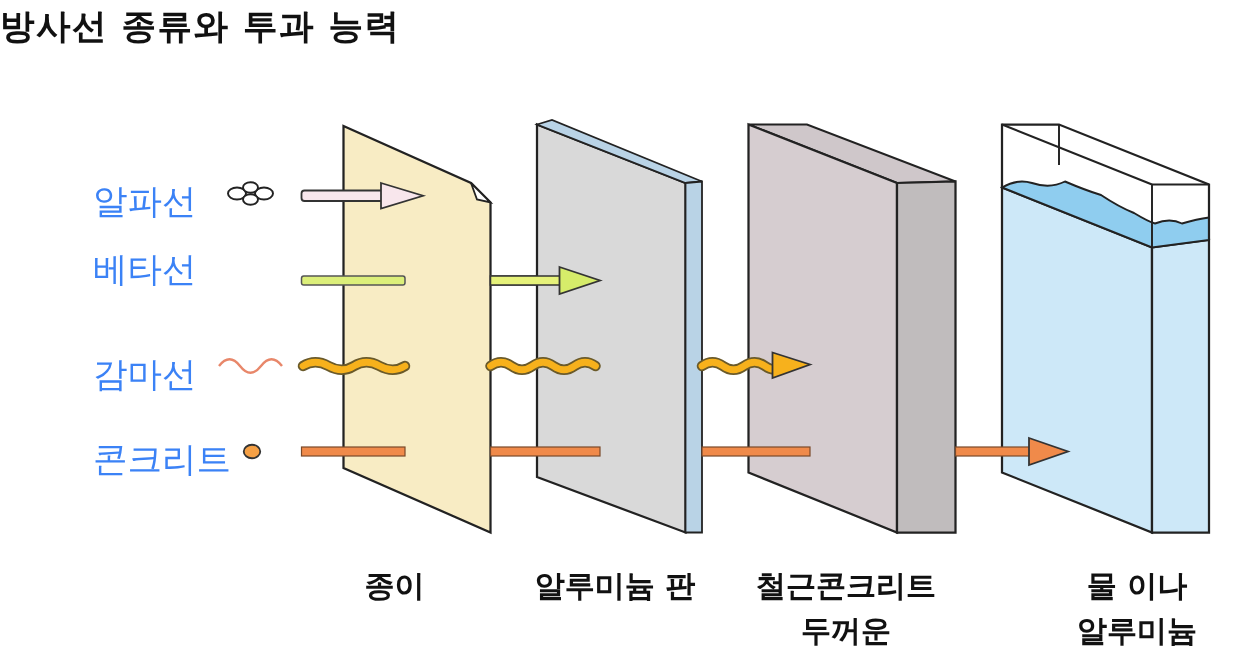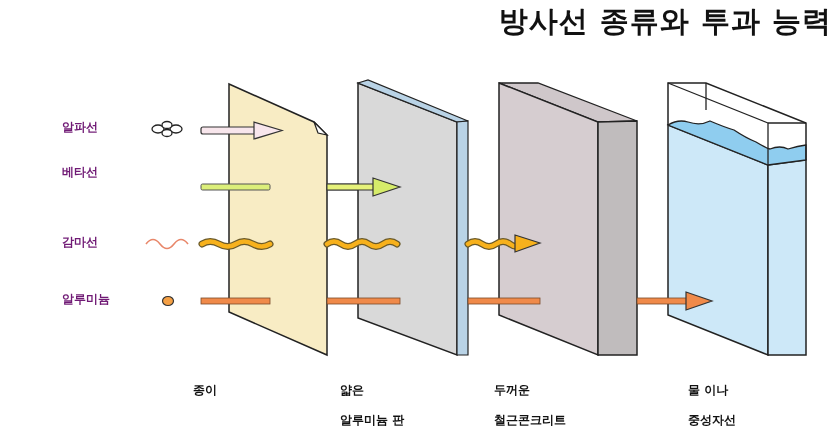--- a/index.html
+++ b/index.html
@@ -1,33 +1,33 @@
 <!DOCTYPE html>
 <html><head>
   <meta charset="utf-8">
   <style>
     html, body { margin: 0; padding: 0; background: #ffffff; }
     body { width: 832px; height: 439px; position: relative; overflow: hidden;
            font-family: "DejaVu Sans", "Liberation Sans", sans-serif; }
-    .title { position: absolute; left: 0; top: 2px; width: 832px; text-align: right;
-             font-size: 29px; font-weight: bold; color: #111; letter-spacing: 1px; }
-    .ray-label { position: absolute; left: 62px; font-size: 12px; font-weight: bold; color: #701a75; }
-    .mat-label { position: absolute; font-size: 12px; font-weight: bold; color: #111;
-                 text-align: left; line-height: 30px; width: 140px; }
+    .title { position: absolute; left: 0; top: 2px; width: 832px; text-align: left;
+             font-size: 23px; font-weight: bold; color: #111; letter-spacing: 1px; }
+    .ray-label { position: absolute; left: 62px; font-size: 23px; font-weight: normal; color: #3b82f6; }
+    .mat-label { position: absolute; font-size: 20px; font-weight: bold; color: #111;
+                 text-align: center; line-height: 30px; width: 140px; }
     svg.diagram { position: absolute; left: 0; top: 0; }
   </style>
 </head>
 <body>
 
 <div class="title">방사선 종류와 투과 능력</div>
 
 <div class="ray-label" style="top:119px">알파선</div>
 <div class="ray-label" style="top:164px">베타선</div>
 <div class="ray-label" style="top:234px">감마선</div>
-<div class="ray-label" style="top:291px">알루미늄</div>
+<div class="ray-label" style="top:291px">콘크리트</div>
 
 <svg class="diagram" width="832" height="439" viewBox="0 0 832 439">
 
   <g>
     <polygon points="229,84 314,122 327,135 327,355 229,312" fill="#f8ecc4" stroke="#222" stroke-width="1.5"></polygon>
     <polygon points="314,122 327,135 318,133" fill="#ffffff" stroke="#222" stroke-width="1.2"></polygon>
   </g>
 
   <g>
     <rect x="201" y="127" width="64" height="7" rx="2" fill="#f8e6ec" stroke="#333" stroke-width="1.2"></rect>
@@ -107,23 +107,22 @@
     <rect x="637" y="298" width="55" height="6" fill="#f08a4a" stroke="#7a4a2a" stroke-width="0.8"></rect>
     <polygon points="686,292 712,301 686,310" fill="#f08a4a" stroke="#333" stroke-width="1.2"></polygon>
   </g>
 </svg>
 
 <div class="mat-label" style="left:193px; top:375px">
   <div>종이</div>
   <div></div>
 </div>
 <div class="mat-label" style="left:340px; top:375px">
-  <div>얇은</div>
   <div>알루미늄 판</div>
 </div>
 <div class="mat-label" style="left:494px; top:375px">
+  <div>철근콘크리트</div>
   <div>두꺼운</div>
-  <div>철근콘크리트</div>
 </div>
 <div class="mat-label" style="left:688px; top:375px">
   <div>물 이나</div>
-  <div>중성자선</div>
+  <div>알루미늄</div>
 </div>
 
 </body></html>

